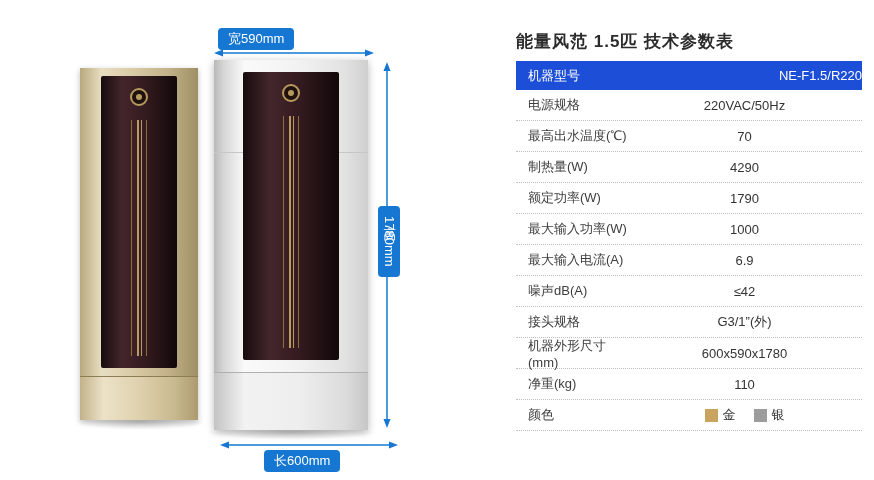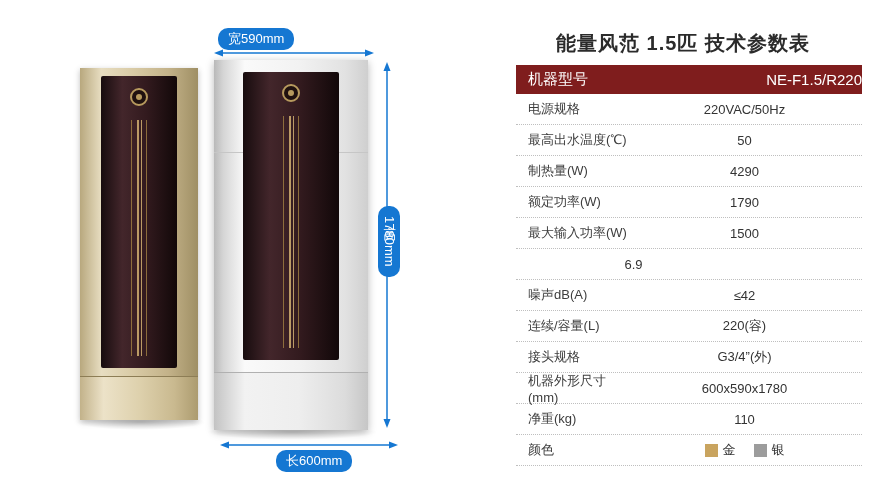--- a/index.html
+++ b/index.html
@@ -64,40 +64,39 @@
       #96763f 0 1px, transparent 1px 6px,
       #caa96d 6px 8px, transparent 8px 10px,
       #caa96d 10px 11px, transparent 11px 15px,
       #96763f 15px 16px);
     opacity:.9;
   }
 
   
   .dim-badge {
     position:absolute; background:#1577d2; color:#fff; font-size:13px;
-    padding:3px 10px; border-radius:10px; white-space:nowrap; line-height:1.25;
+    padding:3px 10px; border-radius:4px; white-space:nowrap; line-height:1.25;
   }
   .badge-width  { left:218px; top:28px; }
   .badge-height { left:378px; top:206px; writing-mode:vertical-rl; text-orientation:mixed; padding:10px 3px; }
-  .badge-length { left:276px; top:450px; }
+  .badge-length { left:264px; top:450px; }
   svg.dimline { position:absolute; overflow:visible; }
   .dl-top    { left:214px; top:48px; }
   .dl-right  { left:382px; top:62px; }
   .dl-bottom { left:220px; top:440px; }
 
   
   .spec { position:absolute; left:516px; top:30px; width:346px; }
   .spec-title {
-    font-size:20px; font-weight:bold; color:#2b2b2b; letter-spacing:1px;
+    font-size:17px; font-weight:bold; color:#2b2b2b; letter-spacing:1px;
     margin-bottom:8px;
-    margin-left:40px;
   }
   .thead {
-    display:flex; align-items:center; height:29px; background:#7f1d1d;
-    color:#ffffff; font-size:15px;
+    display:flex; align-items:center; height:29px; background:#1d4ed8;
+    color:#ffffff; font-size:13px;
   }
   .thead .label { flex:1; padding-left:12px; }
   .thead .value { width:235px; text-align:right; }
   .row {
     display:flex; align-items:center; height:31px;
     border-bottom:1px dotted #bfbfbf; font-size:13px; color:#3d3d3d;
   }
   .row .label { flex:1; padding-left:12px; }
   .row .value { width:235px; text-align:center; color:#333; }
   .swatches { display:flex; justify-content:center; gap:18px; align-items:center; }
@@ -159,48 +158,45 @@
       <span class="value">NE-F1.5/R220</span>
     </div>
 
     <div id="rows">
         <div class="row">
           <span class="label">电源规格</span>
           <span class="value">220VAC/50Hz</span>
         </div>
         <div class="row">
           <span class="label">最高出水温度(℃)</span>
-          <span class="value">50</span>
+          <span class="value">70</span>
         </div>
         <div class="row">
           <span class="label">制热量(W)</span>
           <span class="value">4290</span>
         </div>
         <div class="row">
           <span class="label">额定功率(W)</span>
           <span class="value">1790</span>
         </div>
         <div class="row">
           <span class="label">最大输入功率(W)</span>
-          <span class="value">1500</span>
-        </div>
-        <div class="row">
+          <span class="value">1000</span>
+        </div>
+        <div class="row">
+          <span class="label">最大输入电流(A)</span>
           <span class="value">6.9</span>
         </div>
         <div class="row">
           <span class="label">噪声dB(A)</span>
           <span class="value">≤42</span>
         </div>
         <div class="row">
-          <span class="label">连续/容量(L)</span>
-          <span class="value">220(容)</span>
-        </div>
-        <div class="row">
           <span class="label">接头规格</span>
-          <span class="value">G3/4”(外)</span>
+          <span class="value">G3/1”(外)</span>
         </div>
         <div class="row">
           <span class="label">机器外形尺寸(mm)</span>
           <span class="value">600x590x1780</span>
         </div>
         <div class="row">
           <span class="label">净重(kg)</span>
           <span class="value">110</span>
         </div>
       </div>

